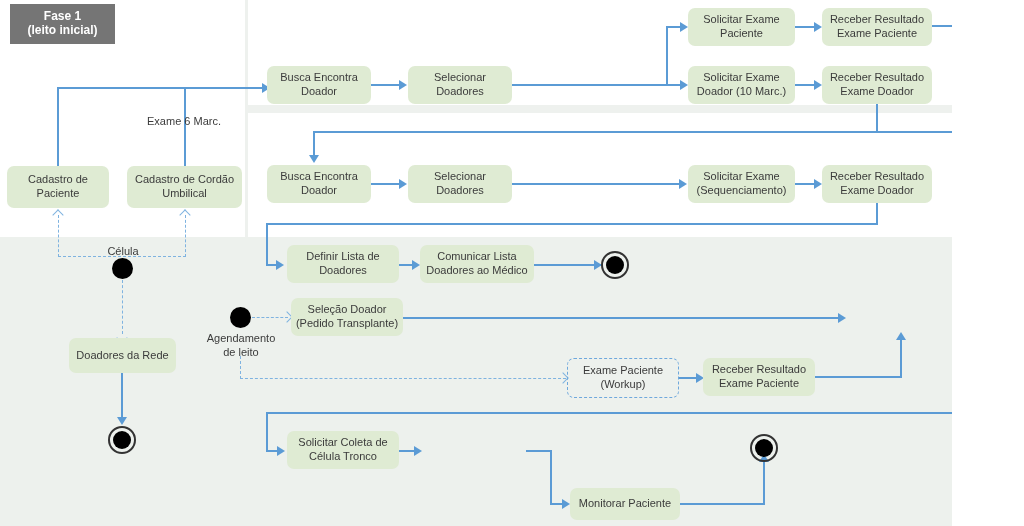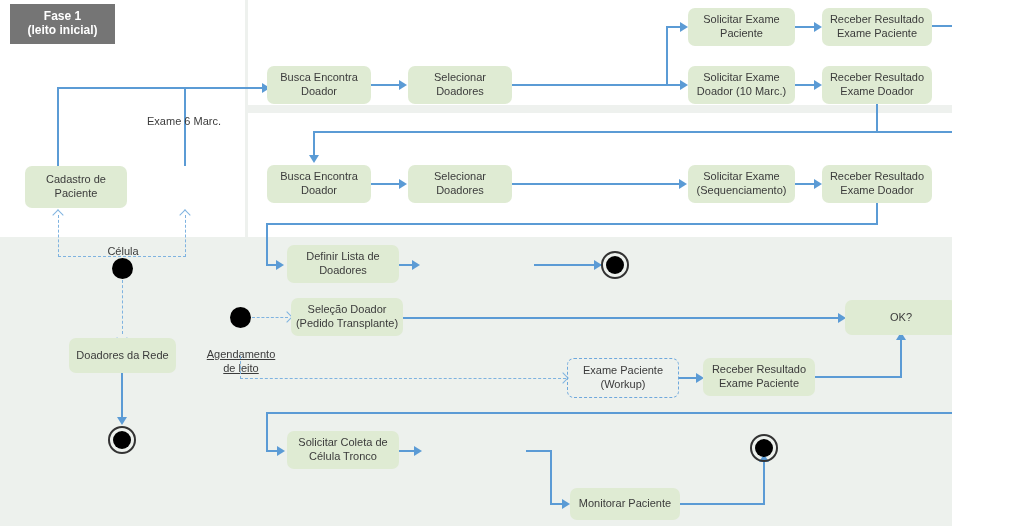--- a/index.html
+++ b/index.html
@@ -177,21 +177,22 @@
 
   <div class="v" style="left:57px;top:88px;height:78px;"></div>
 
   <div class="v" style="left:184px;top:88px;height:78px;"></div>
 
   <div class="h" style="left:57px;top:87px;width:213px;"></div>
   <div class="arrow right" style="left:262px;top:83px;"></div>
 
   <div class="lbl" style="left:130px;top:115px;width:108px;">Exame 6 Marc.</div>
 
-  <div class="node" style="left:7px;top:166px;width:102px;height:42px;margin-left:18px;">Cadastro de<br>Paciente</div>
+  <div class="node" style="left:7px;top:166px;width:102px;height:42px;">Cadastro de<br>Paciente</div>
+  <div class="node" style="left:127px;top:166px;width:115px;height:42px;">Cadastro de Cordão<br>Umbilical</div>
 
   <div class="vd" style="left:122px;top:258px;height:12px;"></div>
   <div class="hd" style="left:58px;top:256px;width:128px;"></div>
   <div class="vd" style="left:58px;top:215px;height:42px;"></div>
   <div class="oarrow up" style="left:54px;top:211px;"></div>
   <div class="vd" style="left:185px;top:215px;height:42px;"></div>
   <div class="oarrow up" style="left:181px;top:211px;"></div>
 
   <div class="lbl" style="left:93px;top:245px;width:60px;">Célula</div>
   <div class="dot" style="left:112px;top:258px;width:21px;height:21px;"></div>
@@ -259,27 +260,28 @@
   <div class="h" style="left:266px;top:223px;width:612px;"></div>
   <div class="v" style="left:266px;top:223px;height:42px;"></div>
   <div class="h" style="left:266px;top:264px;width:15px;"></div>
   <div class="arrow right" style="left:276px;top:260px;"></div>
 
   <div class="node" style="left:287px;top:245px;width:112px;height:38px;">Definir Lista de<br>Doadores</div>
 
   <div class="h" style="left:399px;top:264px;width:18px;"></div>
   <div class="arrow right" style="left:412px;top:260px;"></div>
 
+  <div class="node" style="left:420px;top:245px;width:114px;height:38px;">Comunicar Lista<br>Doadores ao Médico</div>
 
   <div class="h" style="left:534px;top:264px;width:67px;"></div>
   <div class="arrow right" style="left:594px;top:260px;"></div>
   <div class="final" style="left:601px;top:251px;width:28px;height:28px;"></div>
 
   <div class="dot" style="left:230px;top:307px;width:21px;height:21px;"></div>
-  <div class="lbl" style="left:197px;top:348px;width:88px;text-decoration:underline;">Agendamento<br>de leito</div>
+  <div class="lbl" style="left:197px;top:332px;width:88px;">Agendamento<br>de leito</div>
 
   <div class="hd" style="left:252px;top:317px;width:36px;"></div>
   <div class="oarrow right" style="left:283px;top:313px;"></div>
 
   <div class="node" style="left:291px;top:298px;width:112px;height:38px;">Seleção Doador<br>(Pedido Transplante)</div>
 
   <div class="h" style="left:403px;top:317px;width:440px;"></div>
   <div class="arrow right" style="left:838px;top:313px;"></div>
 
   <div class="vd" style="left:240px;top:356px;height:23px;"></div>
@@ -290,21 +292,20 @@
 
   <div class="h" style="left:679px;top:377px;width:22px;"></div>
   <div class="arrow right" style="left:696px;top:373px;"></div>
 
   <div class="node" style="left:703px;top:358px;width:112px;height:38px;">Receber Resultado<br>Exame Paciente</div>
 
   <div class="h" style="left:815px;top:376px;width:87px;"></div>
   <div class="v" style="left:900px;top:340px;height:37px;"></div>
   <div class="arrow up" style="left:896px;top:332px;"></div>
 
-  <div class="node" style="left:845px;top:300px;width:112px;height:35px;">OK?</div>
 
   <div class="h" style="left:957px;top:316px;width:20px;"></div>
   <div class="v" style="left:975px;top:316px;height:97px;"></div>
   <div class="h" style="left:266px;top:412px;width:711px;"></div>
   <div class="v" style="left:266px;top:412px;height:39px;"></div>
   <div class="h" style="left:266px;top:450px;width:16px;"></div>
   <div class="arrow right" style="left:277px;top:446px;"></div>
 
   <div class="node" style="left:287px;top:431px;width:112px;height:38px;">Solicitar Coleta de<br>Célula Tronco</div>
 

